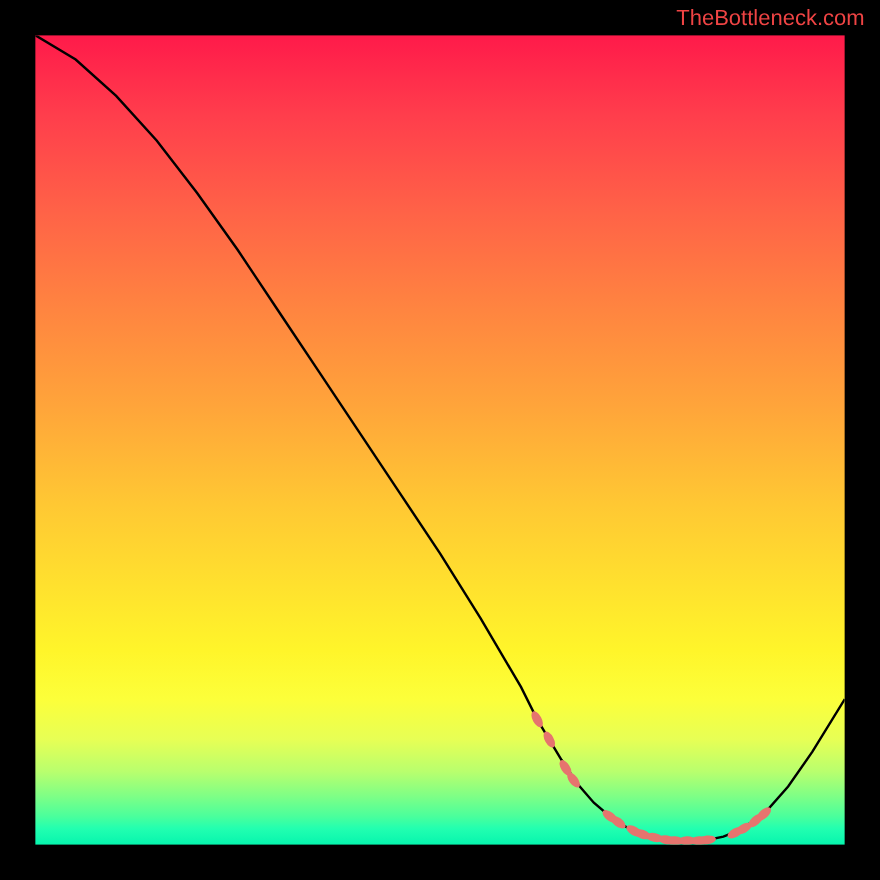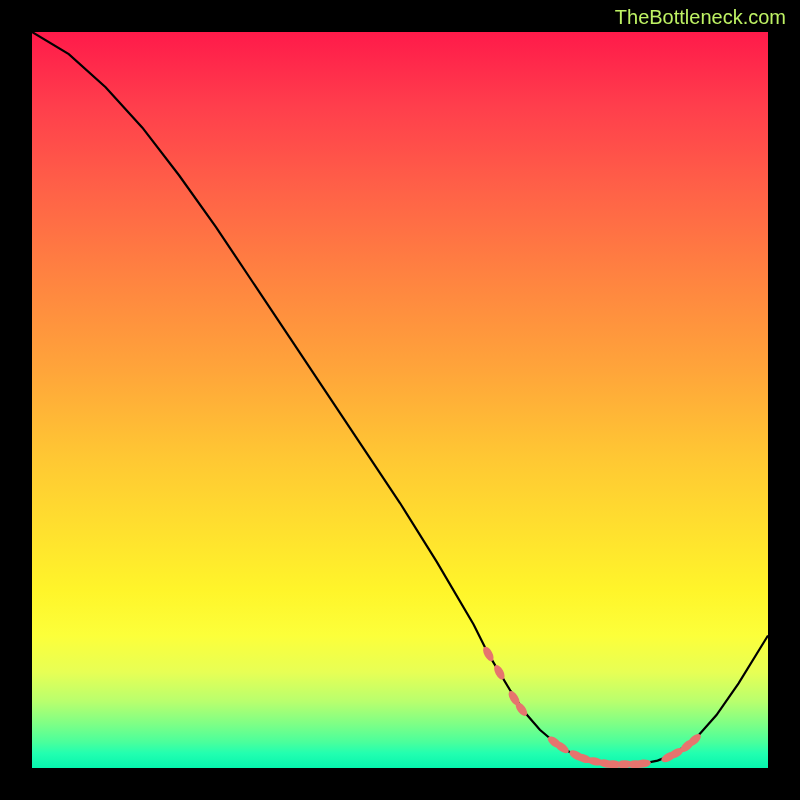--- a/index.html
+++ b/index.html
@@ -7,21 +7,21 @@
     width: 800px;
     height: 800px;
     background: #000;
     position: relative;
     font-family: Arial, sans-serif;
   }
   .watermark {
     position: absolute;
     top: 6px;
     right: 14px;
-    color: #bef264;
+    color: #ef4444;
     font-size: 20px;
     font-weight: 500;
     z-index: 10;
   }
   .plot-area {
     position: absolute;
     left: 32px;
     top: 32px;
     width: 736px;
     height: 736px;

